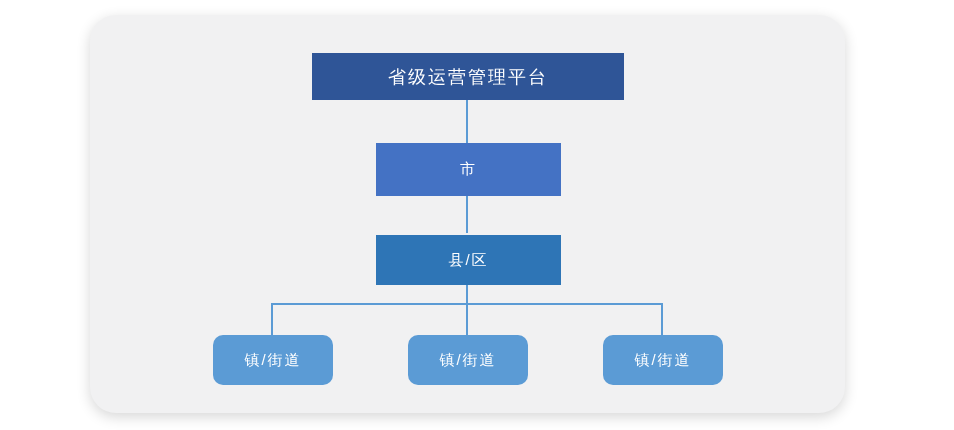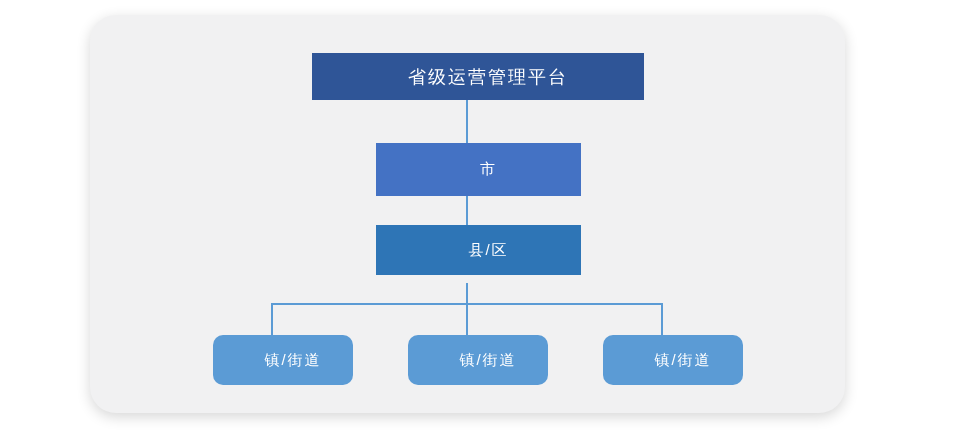--- a/index.html
+++ b/index.html
@@ -28,41 +28,40 @@
     box-shadow: 0 4px 14px rgba(0, 0, 0, 0.16);
   }
   .node {
     position: absolute;
     display: flex;
     align-items: center;
     justify-content: center;
     color: #ffffff;
     text-align: center;
     letter-spacing: 2px;
-    padding-left: 20px;
   }
   .node-province {
     left: 222px;
     top: 38px;
     width: 312px;
     height: 47px;
     background: #2f5597;
     font-size: 18px;
   }
   .node-city {
     left: 286px;
     top: 128px;
     width: 185px;
     height: 53px;
     background: #4472c4;
     font-size: 15px;
   }
   .node-county {
     left: 286px;
-    top: 210px;
+    top: 220px;
     width: 185px;
     height: 50px;
     background: #2e75b6;
     font-size: 15px;
   }
   .node-town {
     top: 320px;
     width: 120px;
     height: 50px;
     background: #5b9bd5;

